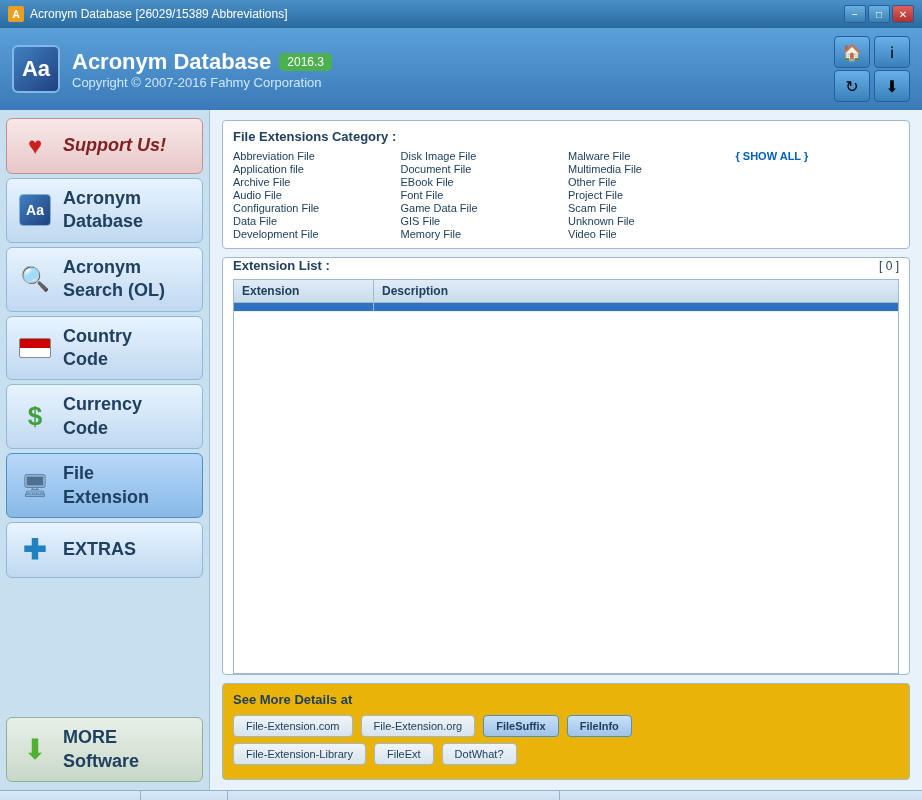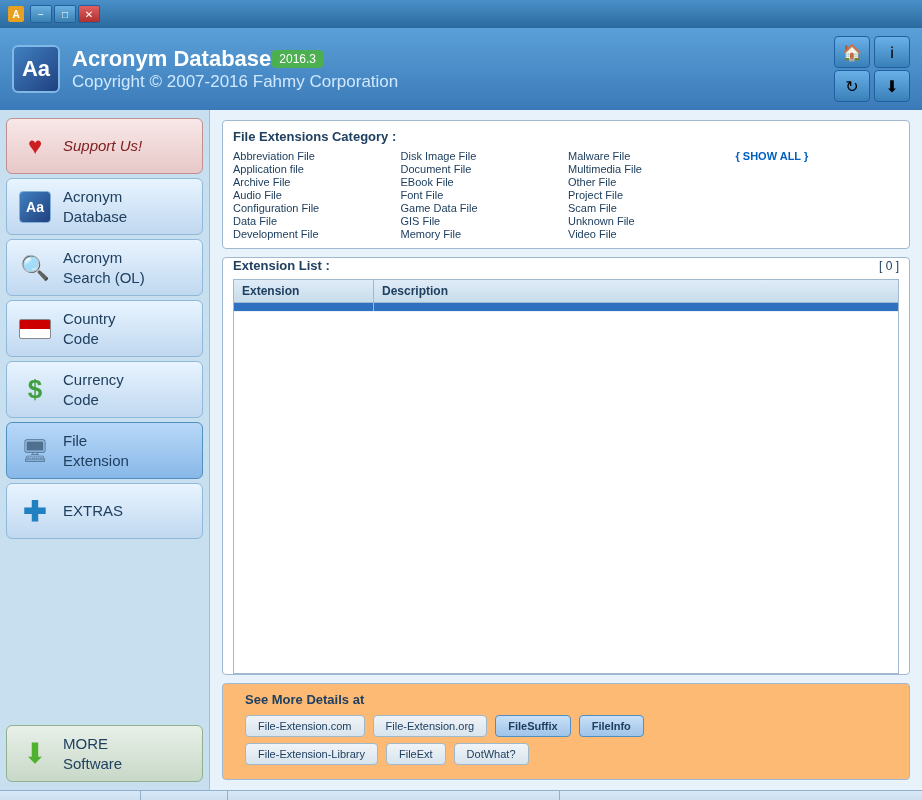--- a/index.html
+++ b/index.html
@@ -64,34 +64,33 @@
       background: linear-gradient(135deg, #4080c0, #204080);
       border-radius: 6px;
       display: flex; align-items: center; justify-content: center;
       font-size: 22px; color: white; font-weight: bold;
       border: 2px solid #80b8e8;
     }
     #app-title-area h1 {
       color: white;
       font-size: 22px;
       font-weight: bold;
-      display: flex; align-items: center; 
+      display: flex; align-items: center; gap: 8px;
     }
     #version-badge {
       background: #4caf50;
       color: white;
       font-size: 12px;
       padding: 2px 8px;
       border-radius: 5px;
       font-weight: normal;
     }
     #app-title-area p {
       color: #d0e8ff;
-      font-size: 17px;
-      text-align: right;
+      font-size: 13px;
     }
     #header-buttons {
       display: flex; flex-direction: column; gap: 2px;
     }
     #header-buttons-row {
       display: flex; gap: 4px;
     }
     .header-btn {
       width: 36px; height: 32px;
       background: linear-gradient(to bottom, #6ab0e8, #3a80b8);
@@ -133,22 +132,22 @@
       background: linear-gradient(to bottom, #b8d8f8, #88b8e8);
       border-color: #5090c0;
     }
     .sidebar-icon {
       width: 36px; height: 36px;
       display: flex; align-items: center; justify-content: center;
       font-size: 22px;
       flex-shrink: 0;
     }
     .sidebar-label {
-      font-size: 15px;
-      font-weight: normal;
+      font-size: 18px;
+      font-weight: bold;
       color: #204060;
       line-height: 1.3;
     }
     .sidebar-support {
       background: linear-gradient(to bottom, #f8e8e8, #e8c8c8);
       border-color: #c09090;
     }
     .sidebar-support .sidebar-label { color: #802020; font-style: italic; }
 
     .sidebar-more {
@@ -261,24 +260,24 @@
       font-weight: normal;
       font-size: 11px;
     }
     .list-row.selected .col-extension,
     .list-row.selected .col-description {
       color: white;
     }
 
     
     #details-section {
-      background: #fdba74;
+      background: #eab308;
       border: 1px solid #a0b8d0;
       border-radius: 4px;
-      padding: 8px 22px;
+      padding: 8px 10px;
     }
     #details-title {
       font-size: 13px;
       font-weight: bold;
       color: #204060;
       margin-bottom: 8px;
     }
     #details-buttons-row1, #details-buttons-row2 {
       display: flex;
       gap: 8px;
@@ -339,20 +338,21 @@
       color: #2080c0;
       font-size: 28px;
       font-weight: bold;
     }
   </style>
 </head>
 <body>
 
 <div id="title-bar">
   <div id="title-bar-icon">A</div>
+  <span id="title-bar-text">Acronym Database [26029/15389 Abbreviations]</span>
   <div id="title-bar-controls">
     <div class="title-btn">−</div>
     <div class="title-btn">□</div>
     <div class="title-btn close">✕</div>
   </div>
 </div>
 
 <div id="header">
   <div id="header-left">
     <div id="app-icon">Aa</div>

